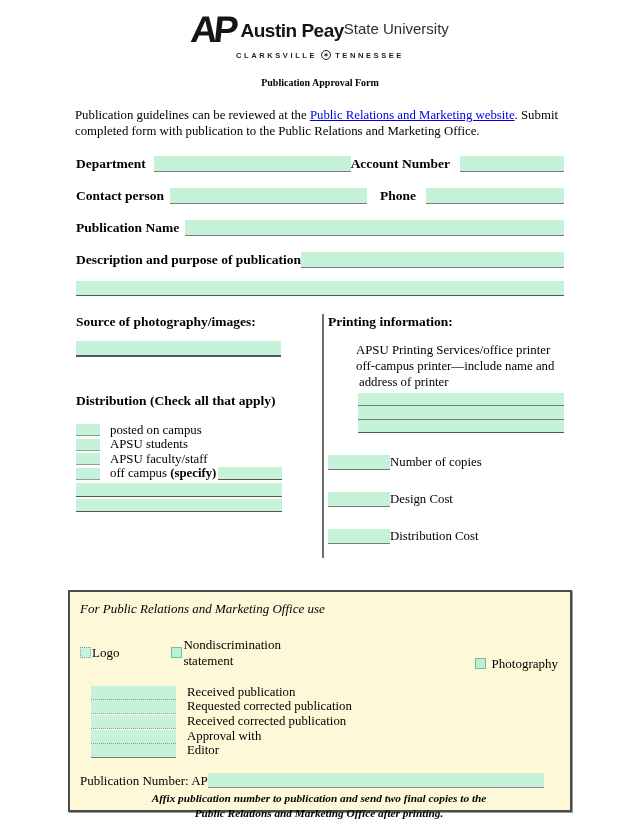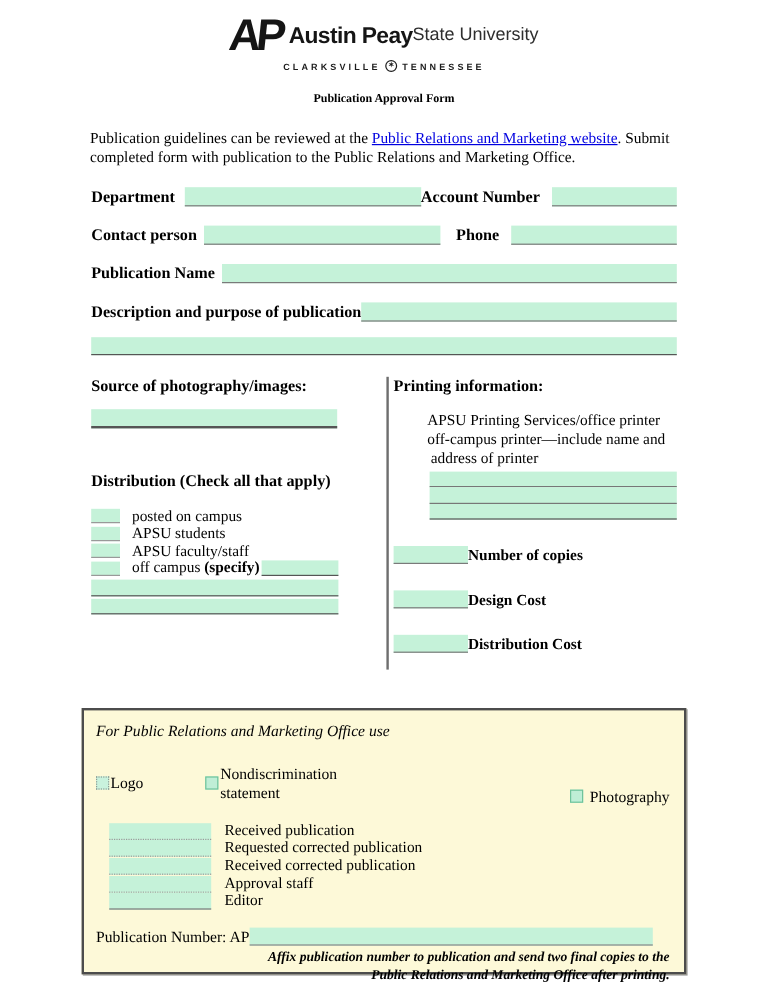--- a/index.html
+++ b/index.html
@@ -68,21 +68,21 @@
   .chk-field{width:24px;height:12px;background:var(--field-green);border-bottom:1px solid #999;margin-right:10px;flex:0 0 auto;}
   .dist-item span{font-size:12.8px;line-height:13px;white-space:pre;}
   .spec-field{flex:1;height:13px;background:var(--field-green);border-bottom:1.5px solid #555;margin-left:2px;}
   .wide-line{height:13.5px;background:var(--field-green);border-bottom:1.5px solid #555;margin-top:2px;}
 
   .print-opts{margin:13px 0 0 28px;line-height:1.25;font-size:12.8px;}
   .print-lines{margin:2px 0 0 30px;width:206px;}
   .print-line{height:13.5px;background:var(--field-green);border-bottom:1px solid #777;}
   .print-line:last-child{border-bottom:1.5px solid #555;}
   .cost-rows{margin-top:12px;}
-  .cost-row{display:flex;align-items:flex-end;margin-top:22px;height:15px;font-weight:bold;}
+  .cost-row{display:flex;align-items:center;margin-top:22px;height:15px;}
   .cost-field{width:62px;height:15px;background:var(--field-green);border-bottom:1.5px solid var(--underline-gray);flex:0 0 auto;}
   .cost-row span{font-size:12.8px;line-height:13px;}
 
   
   .office-box{
     margin:30px 68px 0 68px;width:504px;height:222px;
     background:var(--box-yellow);border:2px solid #4c4c4c;
     box-shadow:1px 1px 0 #9a9a9a;
     padding:9px 12px 10px 10px;
   }
@@ -96,21 +96,21 @@
   .g3{margin-left:158px;margin-top:22px;}
   .g3 .cb-label{margin-left:6px;}
   .of-rows{margin-top:14px;}
   .of-row{display:flex;height:14.6px;}
   .of-field{width:85px;height:14px;background:var(--field-green);border-bottom:1px dotted #9a9a9a;flex:0 0 auto;}
   .of-row:last-child .of-field{border-bottom:1.5px solid var(--underline-gray);}
   .of-row span{font-size:12.8px;line-height:13px;margin-left:11px;}
   .pubnum-row{display:flex;align-items:flex-end;margin-top:13px;height:16px;}
   .pubnum-row .plbl{font-size:13px;white-space:nowrap;line-height:14px;}
   .pubnum-field{flex:1;height:15px;background:var(--field-green);border-bottom:1px solid #888;margin-right:14px;}
-  .footnote{margin-top:3px;text-align:right;font-style:italic;font-weight:bold;font-size:11.3px;line-height:1.32;}
+  .footnote{margin-top:3px;text-align:center;font-style:italic;font-weight:bold;font-size:11.3px;line-height:1.32;}
 </style>
 </head>
 <body>
 
 <div class="page">
 
   <div class="header">
     <div class="logo">
       <div class="logo-top">
         <span class="monogram">AP</span>
@@ -243,21 +243,21 @@
       <div class="of-row">
         <span class="of-field"></span>
         <span>Requested corrected publication</span>
       </div>
       <div class="of-row">
         <span class="of-field"></span>
         <span>Received corrected publication</span>
       </div>
       <div class="of-row">
         <span class="of-field"></span>
-        <span>Approval staff</span>
+        <span>Approval with</span>
       </div>
       <div class="of-row">
         <span class="of-field"></span>
         <span>Editor</span>
       </div>
     </div>
 
     <div class="pubnum-row">
       <span class="plbl">Publication Number: AP</span>
       <span class="pubnum-field"></span>

